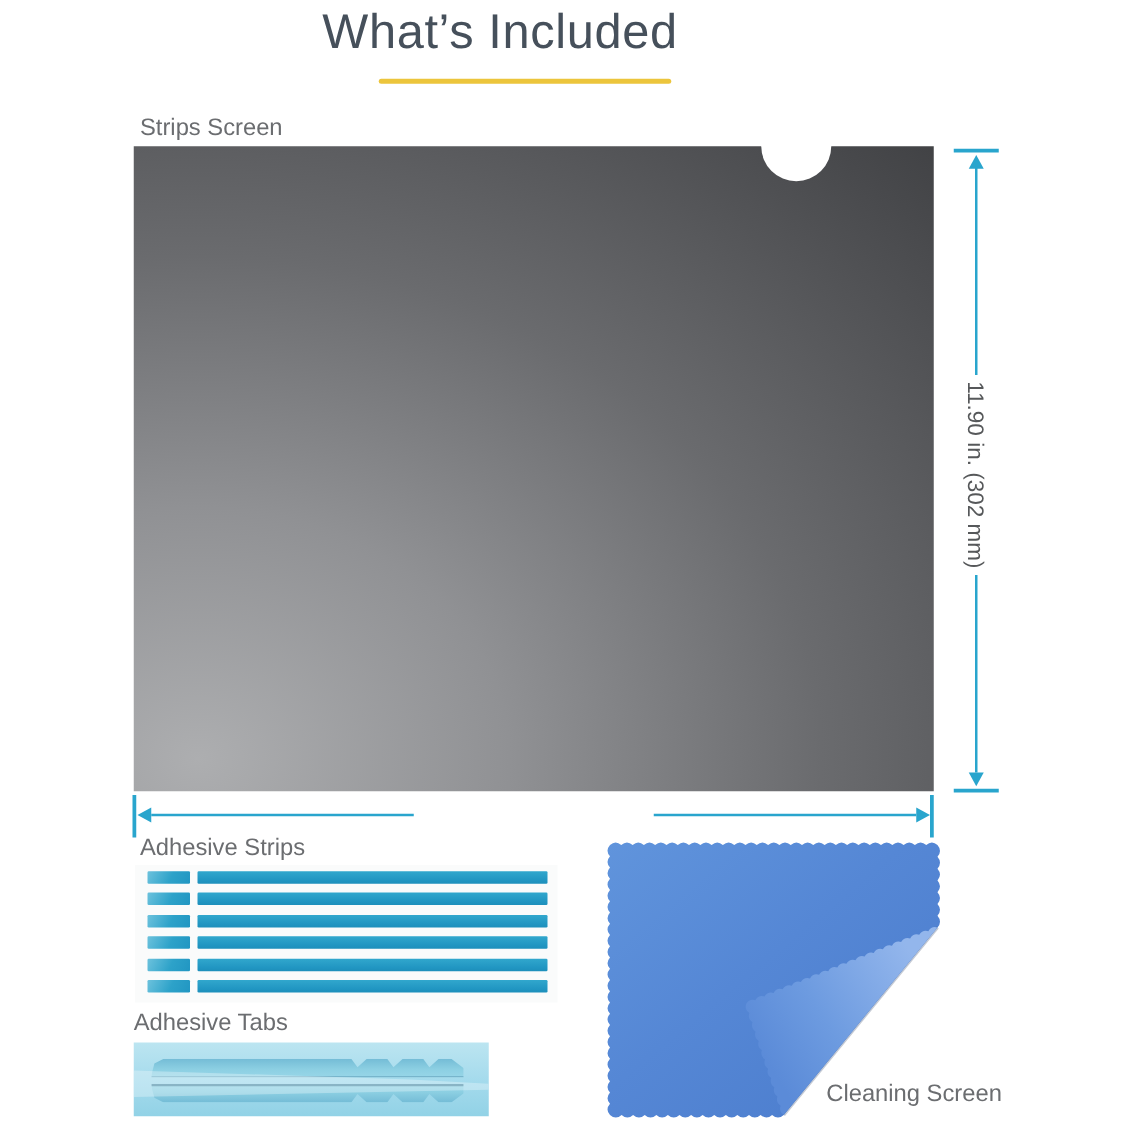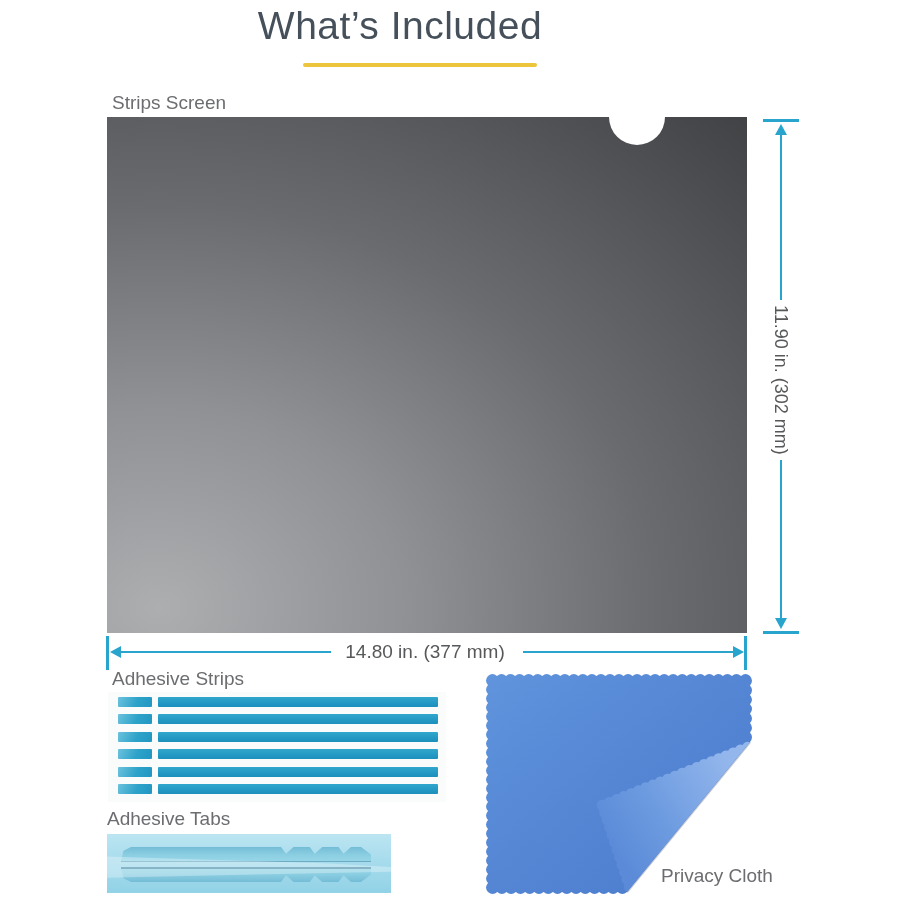--- a/index.html
+++ b/index.html
@@ -90,21 +90,20 @@
   <div class="arr arr-up" style="left:775px;top:124px;"></div>
   <div class="dim-line-v" style="left:780px;top:133px;height:167px;"></div>
   <div class="dim-text dim-text-v">11.90 in. (302 mm)</div>
   <div class="dim-line-v" style="left:780px;top:460px;height:158px;"></div>
   <div class="arr arr-down" style="left:775px;top:618px;"></div>
   <div class="dim-cap-h" style="left:763px;top:631px;width:36px;"></div>
 
   <div class="dim-cap-v" style="left:106px;top:636px;height:34px;"></div>
   <div class="arr arr-left" style="left:110px;top:646px;"></div>
   <div class="dim-line-h" style="left:121px;top:651px;width:210px;"></div>
-  <div class="dim-text dim-text-h">14.80 in. (377 mm)</div>
   <div class="dim-line-h" style="left:523px;top:651px;width:210px;"></div>
   <div class="arr arr-right" style="left:733px;top:646px;"></div>
   <div class="dim-cap-v" style="left:744px;top:636px;height:34px;"></div>
 
   <div class="sec-label" style="left:112px;top:668px;text-align:center;">Adhesive Strips</div>
   <div class="strips-card" id="strips-sheet">
       <div class="strip-row">
         <div class="strip-short"></div>
         <div class="strip-long"></div>
       </div>
@@ -147,15 +146,15 @@
       <linearGradient id="gFlap" x1=".9" y1=".2" x2=".1" y2=".7">
         <stop offset="0" stop-color="#93b6ec"></stop>
         <stop offset=".6" stop-color="#6d9be0"></stop>
         <stop offset="1" stop-color="#5b8bd8"></stop>
       </linearGradient>
     </defs>
     <path id="cloth-main" fill="url(#gMain)" d="M5 7 Q9.5 3.0 14.0 7.0 Q18.6 3.0 23.1 7.0 Q27.6 3.0 32.1 7.0 Q36.6 3.0 41.1 7.0 Q45.7 3.0 50.2 7.0 Q54.7 3.0 59.2 7.0 Q63.7 3.0 68.2 7.0 Q72.8 3.0 77.3 7.0 Q81.8 3.0 86.3 7.0 Q90.8 3.0 95.3 7.0 Q99.9 3.0 104.4 7.0 Q108.9 3.0 113.4 7.0 Q117.9 3.0 122.4 7.0 Q127.0 3.0 131.5 7.0 Q136.0 3.0 140.5 7.0 Q145.0 3.0 149.6 7.0 Q154.1 3.0 158.6 7.0 Q163.1 3.0 167.6 7.0 Q172.1 3.0 176.7 7.0 Q181.2 3.0 185.7 7.0 Q190.2 3.0 194.7 7.0 Q199.2 3.0 203.8 7.0 Q208.3 3.0 212.8 7.0 Q217.3 3.0 221.8 7.0 Q226.3 3.0 230.9 7.0 Q235.4 3.0 239.9 7.0 Q244.4 3.0 248.9 7.0 Q253.4 3.0 258.0 7.0 Q262.5 3.0 267.0 7.0 Q271.0 11.7 267.0 16.4 Q271.0 21.1 267.0 25.9 Q271.0 30.6 267.0 35.3 Q271.0 40.0 267.0 44.7 Q271.0 49.4 267.0 54.1 Q271.0 58.9 267.0 63.6 Q271.0 68.3 267.0 73.0 L144 223 Q139.4 227.0 134.7 223.0 Q130.1 227.0 125.5 223.0 Q120.8 227.0 116.2 223.0 Q111.6 227.0 106.9 223.0 Q102.3 227.0 97.7 223.0 Q93.0 227.0 88.4 223.0 Q83.8 227.0 79.1 223.0 Q74.5 227.0 69.9 223.0 Q65.2 227.0 60.6 223.0 Q56.0 227.0 51.3 223.0 Q46.7 227.0 42.1 223.0 Q37.4 227.0 32.8 223.0 Q28.2 227.0 23.5 223.0 Q18.9 227.0 14.3 223.0 Q9.6 227.0 5.0 223.0 Q1.0 218.5 5.0 214.0 Q1.0 209.5 5.0 205.0 Q1.0 200.5 5.0 196.0 Q1.0 191.5 5.0 187.0 Q1.0 182.5 5.0 178.0 Q1.0 173.5 5.0 169.0 Q1.0 164.5 5.0 160.0 Q1.0 155.5 5.0 151.0 Q1.0 146.5 5.0 142.0 Q1.0 137.5 5.0 133.0 Q1.0 128.5 5.0 124.0 Q1.0 119.5 5.0 115.0 Q1.0 110.5 5.0 106.0 Q1.0 101.5 5.0 97.0 Q1.0 92.5 5.0 88.0 Q1.0 83.5 5.0 79.0 Q1.0 74.5 5.0 70.0 Q1.0 65.5 5.0 61.0 Q1.0 56.5 5.0 52.0 Q1.0 47.5 5.0 43.0 Q1.0 38.5 5.0 34.0 Q1.0 29.5 5.0 25.0 Q1.0 20.5 5.0 16.0 Q1.0 11.5 5.0 7.0 Z"></path>
     <path id="cloth-crease" d="M144 223 L267 73" stroke="rgba(40,60,100,.28)" stroke-width="2.5" fill="none"></path>
     <path id="cloth-flap" fill="url(#gFlap)" d="M144 223 L267 73 Q262.2 71.7 259.7 75.9 Q255.0 74.6 252.4 78.8 Q247.7 77.5 245.1 81.7 Q240.4 80.4 237.9 84.6 Q233.1 83.3 230.6 87.5 Q225.8 86.2 223.3 90.4 Q218.5 89.1 216.0 93.3 Q211.2 92.0 208.7 96.2 Q204.0 94.9 201.4 99.1 Q196.7 97.8 194.1 102.0 Q189.4 100.7 186.9 105.0 Q182.1 103.6 179.6 107.9 Q174.8 106.5 172.3 110.8 Q167.5 109.4 165.0 113.7 Q160.2 112.3 157.7 116.6 Q153.0 115.2 150.4 119.5 Q145.7 118.1 143.1 122.4 Q138.4 121.0 135.9 125.3 Q131.1 124.0 128.6 128.2 Q123.8 126.9 121.3 131.1 Q116.5 129.8 114.0 134.0 Q112.4 138.7 116.5 141.4 Q114.9 146.1 119.0 148.8 Q117.4 153.5 121.5 156.3 Q119.9 160.9 124.0 163.7 Q122.4 168.3 126.5 171.1 Q124.9 175.7 129.0 178.5 Q127.4 183.2 131.5 185.9 Q129.9 190.6 134.0 193.3 Q132.4 198.0 136.5 200.8 Q134.9 205.4 139.0 208.2 Q137.4 212.8 141.5 215.6 Q139.9 220.2 144.0 223.0 Z"></path>
   </svg>
-  <div class="sec-label" style="left:661px;top:865px;">Privacy Cloth</div>
+  <div class="sec-label" style="left:661px;top:865px;">Cleaning Screen</div>
 
 </div>
 
 </body></html>

